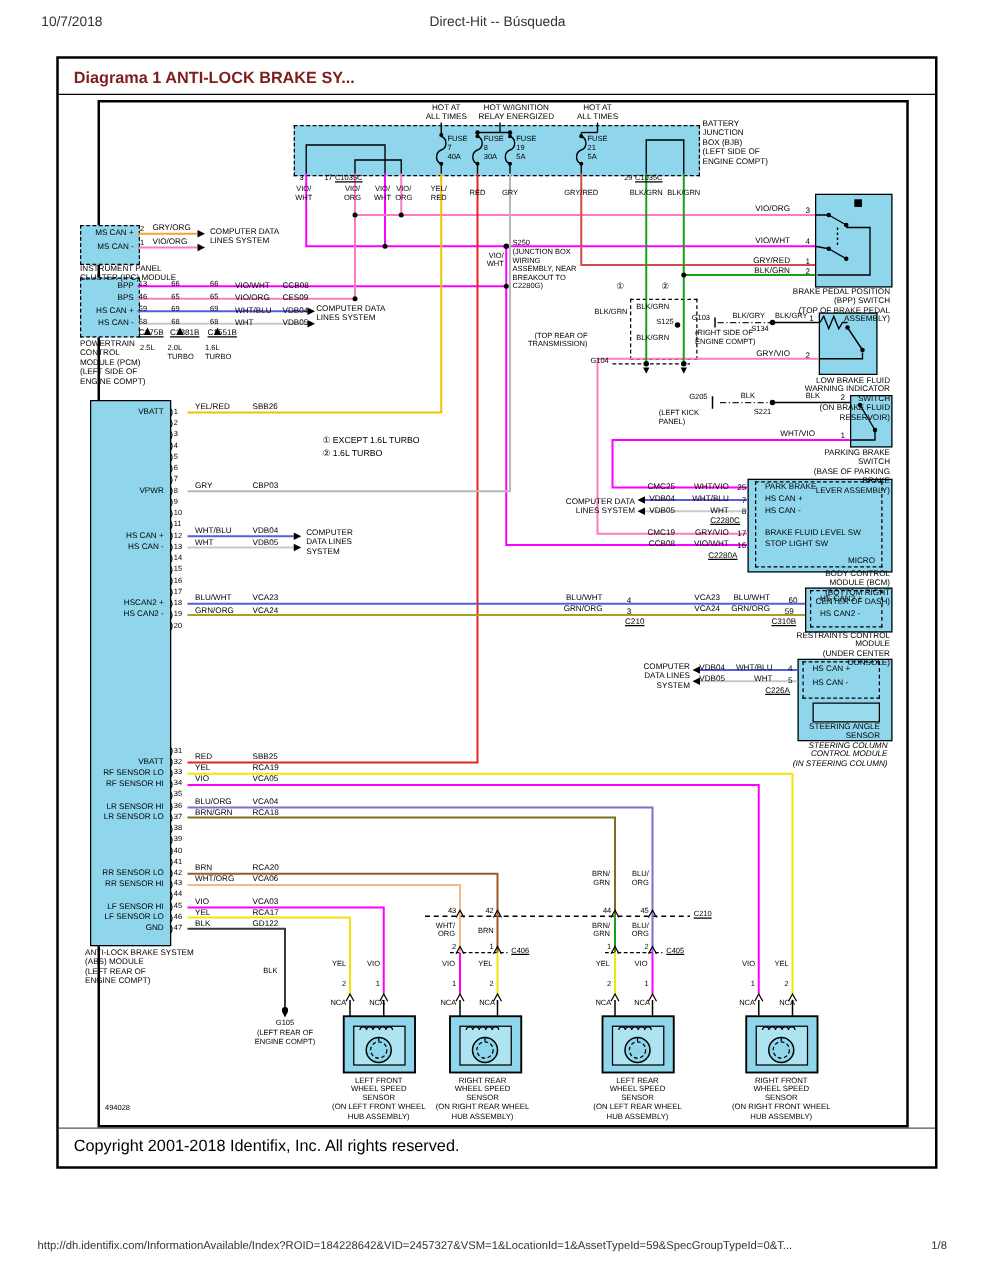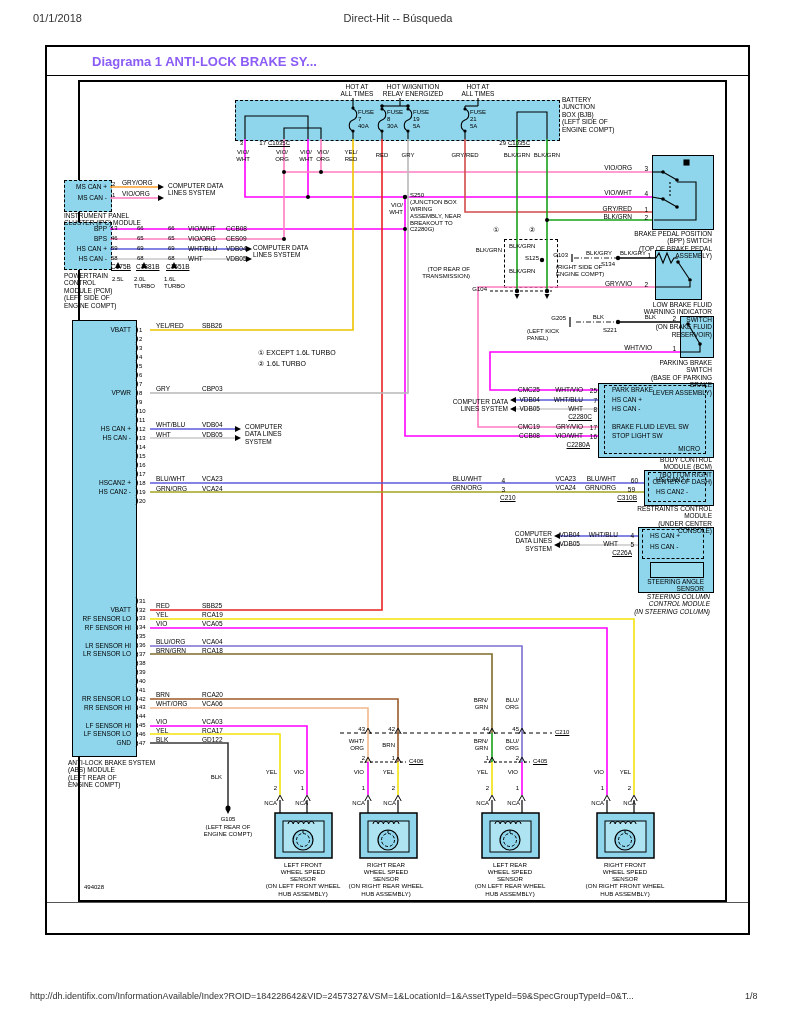--- a/index.html
+++ b/index.html
@@ -13,39 +13,40 @@
   .und{text-decoration:underline;}
   .it{font-style:italic;}
   .cyan{position:absolute;background:#8fd6ec;border:1.2px solid #000;z-index:5;}
   .cyandash{position:absolute;background:#8fd6ec;border:1.4px dashed #000;z-index:5;}
   .dashT{position:absolute;border:1.2px dashed #000;background:transparent;z-index:8;}
   .inrect{position:absolute;border:1px solid #000;background:#9adbee;z-index:8;}
   #wires{position:absolute;left:0;top:0;z-index:20;}
   .hdr{position:absolute;font:11px "Liberation Sans",sans-serif;color:#333;}
   .ftr{position:absolute;font:9px "Liberation Sans",sans-serif;color:#333;}
   .card{position:absolute;left:45px;top:45px;width:701px;height:886px;border:2px solid #000;z-index:1;}
-  .cardtitle{position:absolute;left:12px;top:7px;font:bold 13px "Liberation Sans",sans-serif;color:#8b5cf6;margin-left:33px;}
+  .cardtitle{position:absolute;left:12px;top:7px;font:bold 13px "Liberation Sans",sans-serif;color:#7f1d1d;}
   .titlesep{position:absolute;left:0;top:28px;width:100%;border-top:1.5px solid #000;}
   .copysep{position:absolute;left:0;top:855px;width:100%;border-top:1.5px solid #555;}
   .copytext{position:absolute;left:12px;top:862px;font:13px "Liberation Sans",sans-serif;color:#000;}
   .frame{position:absolute;left:78px;top:80px;width:645px;height:818px;border:2px solid #000;z-index:2;}
   .pin{font-size:6px;}
 </style>
 </head>
 <body>
 
-<div class="hdr" style="left:33px;top:12px">01/1/2018</div>
+<div class="hdr" style="left:33px;top:12px">10/7/2018</div>
 <div class="hdr ctr abs" style="left:398px;top:12px;transform:translateX(-50%)">Direct-Hit -- Búsqueda</div>
 <div class="ftr" style="left:30px;top:991px">http://dh.identifix.com/InformationAvailable/Index?ROID=184228642&amp;VID=2457327&amp;VSM=1&amp;LocationId=1&amp;AssetTypeId=59&amp;SpecGroupTypeId=0&amp;T...</div>
 <div class="ftr" style="left:745px;top:991px">1/8</div>
 
 <div class="card">
   <div class="cardtitle">Diagrama 1 ANTI-LOCK BRAKE SY...</div>
   <div class="titlesep"></div>
   <div class="copysep"></div>
+  <div class="copytext">Copyright 2001-2018 Identifix, Inc. All rights reserved.</div>
 </div>
 <div class="frame"></div>
 <div class="lbl s6" style="left:84px;top:884px">494028</div>
 
 <div class="cyandash" style="left:235px;top:100px;width:323px;height:39px"></div>
 <div class="cyandash" style="left:64px;top:180px;width:46px;height:30px"></div>
 <div class="cyandash" style="left:64px;top:222px;width:46px;height:46px"></div>
 <div class="cyan" style="left:72px;top:320px;width:63px;height:435px"></div>
 <div class="cyan" style="left:652px;top:155px;width:60px;height:73px"></div>
 <div class="cyan" style="left:655px;top:250px;width:45px;height:48px"></div>

